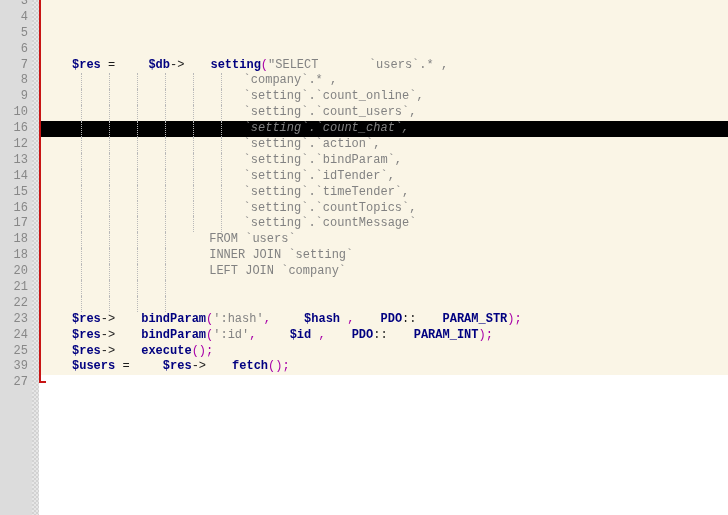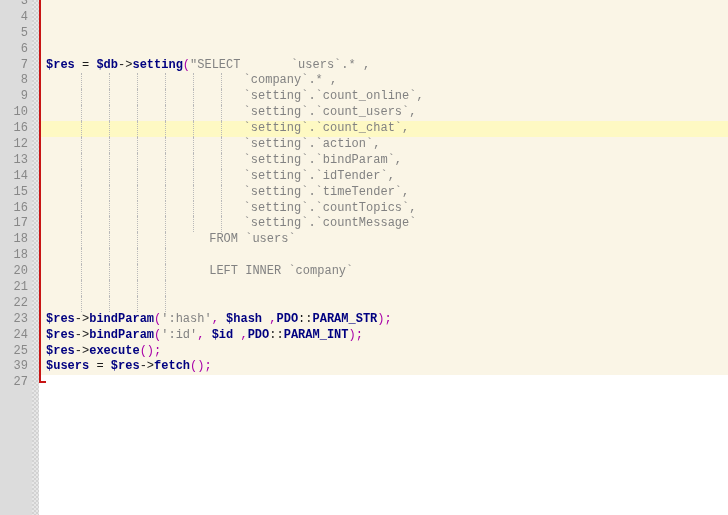--- a/index.html
+++ b/index.html
@@ -14,25 +14,25 @@
     position:absolute;left:32px;top:0;width:7px;height:515px;z-index:2;
     background:#dcdcdc;
     background-image:repeating-conic-gradient(#e6e6e6 0deg 90deg,#d2d2d2 90deg 180deg);
     background-size:4px 4px;
   }
   .redline{position:absolute;left:39px;top:0;width:2px;height:383px;background:#c81414;z-index:3;}
   .redfoot{position:absolute;left:39px;top:381px;width:7px;height:2px;background:#c81414;z-index:3;}
   .text{position:absolute;left:41px;top:0;width:687px;height:515px;overflow:hidden;z-index:1;}
   .text-inner{position:relative;top:-6px;}
   .row{height:15.9px;white-space:pre;background:#faf5e6;padding-left:5px;overflow:hidden;}
-  .row.hl{background:#fef9c3;}
+  .row.hl{background:#000000;font-style:italic;}
   .g{display:inline-block;height:15.9px;vertical-align:top;box-sizing:border-box;border-right:1px dotted #b9b9b9;}
   .gu1{width:36px;}
   .gu{width:28px;}
-  .tv{color:#000080;font-weight:bold;}
+  .tv{color:#000080;font-weight:bold;margin-left:26px;}
   .to{color:#1c1c1c;}
   .tp{color:#a800a8;}
   .ts{color:#828282;}
   .tw{color:#1c1c1c;}
 </style>
 </head>
 <body>
 
 <div class="editor">
   <div class="gutter">
@@ -78,22 +78,22 @@
         <div class="row"><span class="g gu1"></span><span class="g gu"></span><span class="g gu"></span><span class="g gu"></span><span class="g gu"></span><span class="g gu"></span><span class="ts">   `setting`.`count_online`,</span></div>
         <div class="row"><span class="g gu1"></span><span class="g gu"></span><span class="g gu"></span><span class="g gu"></span><span class="g gu"></span><span class="g gu"></span><span class="ts">   `setting`.`count_users`,</span></div>
         <div class="row hl"><span class="g gu1"></span><span class="g gu"></span><span class="g gu"></span><span class="g gu"></span><span class="g gu"></span><span class="g gu"></span><span class="ts">   `setting`.`count_chat`,</span></div>
         <div class="row"><span class="g gu1"></span><span class="g gu"></span><span class="g gu"></span><span class="g gu"></span><span class="g gu"></span><span class="g gu"></span><span class="ts">   `setting`.`action`,</span></div>
         <div class="row"><span class="g gu1"></span><span class="g gu"></span><span class="g gu"></span><span class="g gu"></span><span class="g gu"></span><span class="g gu"></span><span class="ts">   `setting`.`bindParam`,</span></div>
         <div class="row"><span class="g gu1"></span><span class="g gu"></span><span class="g gu"></span><span class="g gu"></span><span class="g gu"></span><span class="g gu"></span><span class="ts">   `setting`.`idTender`,</span></div>
         <div class="row"><span class="g gu1"></span><span class="g gu"></span><span class="g gu"></span><span class="g gu"></span><span class="g gu"></span><span class="g gu"></span><span class="ts">   `setting`.`timeTender`,</span></div>
         <div class="row"><span class="g gu1"></span><span class="g gu"></span><span class="g gu"></span><span class="g gu"></span><span class="g gu"></span><span class="g gu"></span><span class="ts">   `setting`.`countTopics`,</span></div>
         <div class="row"><span class="g gu1"></span><span class="g gu"></span><span class="g gu"></span><span class="g gu"></span><span class="g gu"></span><span class="g gu"></span><span class="ts">   `setting`.`countMessage`</span></div>
         <div class="row"><span class="g gu1"></span><span class="g gu"></span><span class="g gu"></span><span class="g gu"></span><span class="ts">      FROM `users`</span></div>
-        <div class="row"><span class="g gu1"></span><span class="g gu"></span><span class="g gu"></span><span class="g gu"></span></div>
-        <div class="row"><span class="g gu1"></span><span class="g gu"></span><span class="g gu"></span><span class="g gu"></span><span class="ts">      LEFT INNER `company`</span></div>
+        <div class="row"><span class="g gu1"></span><span class="g gu"></span><span class="g gu"></span><span class="g gu"></span><span class="ts">      INNER JOIN `setting`</span></div>
+        <div class="row"><span class="g gu1"></span><span class="g gu"></span><span class="g gu"></span><span class="g gu"></span><span class="ts">      LEFT JOIN `company`</span></div>
         <div class="row"><span class="g gu1"></span><span class="g gu"></span><span class="g gu"></span><span class="g gu"></span></div>
         <div class="row"><span class="g gu1"></span><span class="g gu"></span><span class="g gu"></span><span class="g gu"></span></div>
         <div class="row"><span class="tv">$res</span><span class="to">-&gt;</span><span class="tv">bindParam</span><span class="tp">(</span><span class="ts">':hash'</span><span class="tp">,</span><span class="tw"> </span><span class="tv">$hash</span><span class="tw"> </span><span class="tp">,</span><span class="tv">PDO</span><span class="to">::</span><span class="tv">PARAM_STR</span><span class="tp">);</span></div>
         <div class="row"><span class="tv">$res</span><span class="to">-&gt;</span><span class="tv">bindParam</span><span class="tp">(</span><span class="ts">':id'</span><span class="tp">,</span><span class="tw"> </span><span class="tv">$id</span><span class="tw"> </span><span class="tp">,</span><span class="tv">PDO</span><span class="to">::</span><span class="tv">PARAM_INT</span><span class="tp">);</span></div>
         <div class="row"><span class="tv">$res</span><span class="to">-&gt;</span><span class="tv">execute</span><span class="tp">();</span></div>
         <div class="row"><span class="tv">$users</span><span class="to"> = </span><span class="tv">$res</span><span class="to">-&gt;</span><span class="tv">fetch</span><span class="tp">();</span></div>
       </div>
   </div>
 </div>
 

